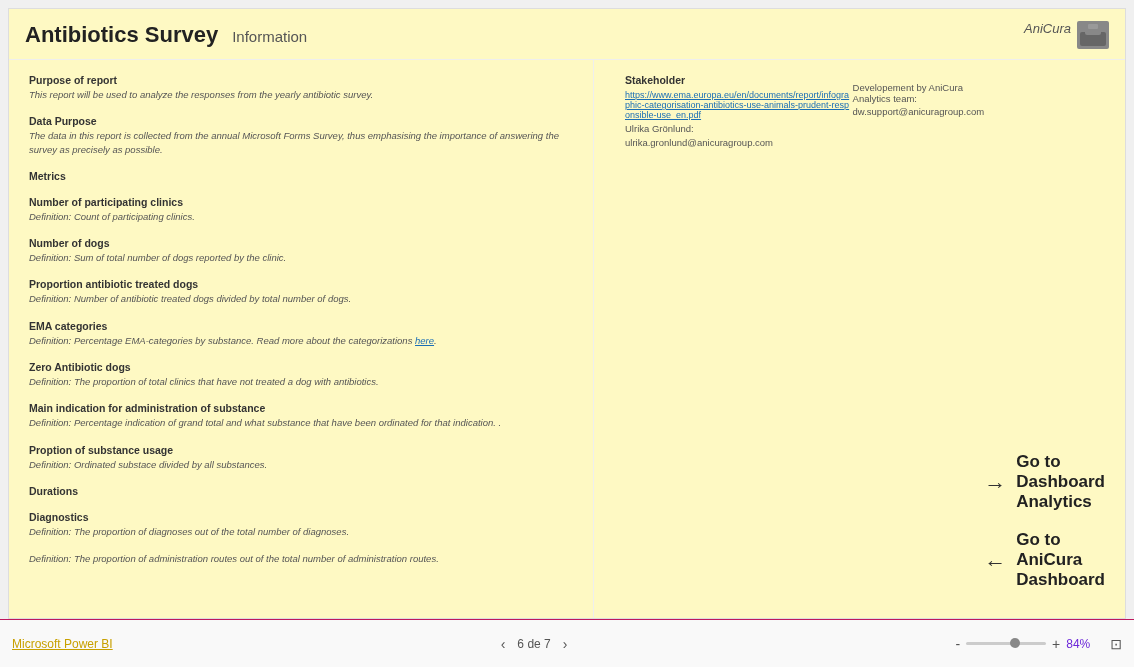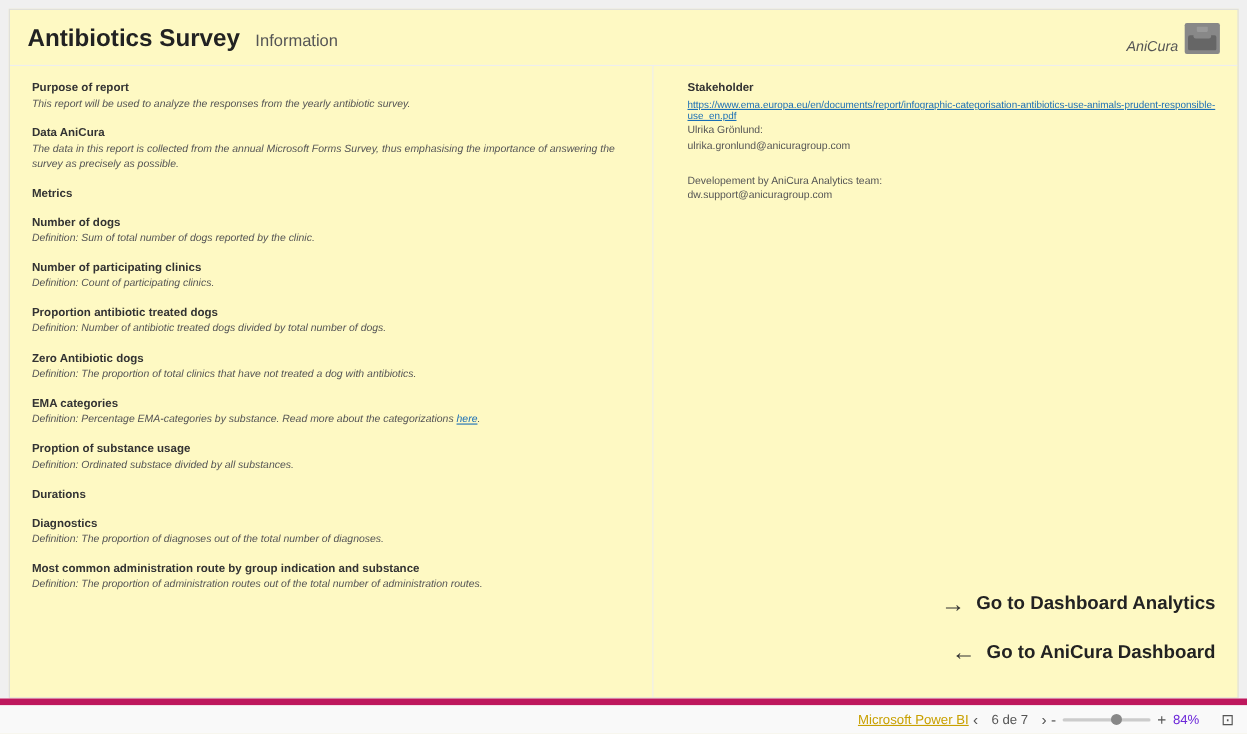--- a/index.html
+++ b/index.html
@@ -44,21 +44,21 @@
     }
 
     #report-subtitle {
       font-size: 15px;
       font-weight: 400;
       color: #555;
     }
 
     #logo-area {
       display: flex;
-      align-items: flex-end;
+      align-items: flex-start;
       gap: 6px;
     }
 
     #logo-text {
       font-size: 13px;
       color: #555;
       font-style: italic;
     }
 
     #logo-icon {
@@ -84,21 +84,21 @@
       flex: 1;
       padding: 14px 20px;
       overflow-y: auto;
       border-right: 1px solid #eee;
     }
 
     #right-column {
       width: 520px;
       padding: 14px 20px;
       display: flex;
-      flex-direction: column;
+      flex-direction: row;
     }
 
     .section {
       margin-bottom: 14px;
     }
 
     .section-title {
       font-size: 10.5px;
       font-weight: 700;
       color: #333;
@@ -182,26 +182,26 @@
       font-weight: 300;
     }
 
     .nav-label {
       font-size: 17px;
       font-weight: 700;
       color: #222;
     }
 
     #bottom-bar {
-      height: 32px;
+      height: 48px;
       background: #f9f9f9;
-      border-top: 6px solid #be185d;
-      display: flex;
-      align-items: center;
-      justify-content: flex-end;
+      border-top: 1px solid #be185d;
+      display: flex;
+      align-items: center;
+      justify-content: space-between;
       padding: 0 12px;
       flex-shrink: 0;
     }
 
     #powerbi-link {
       font-size: 12px;
       color: #c8a000;
       text-decoration: underline;
       cursor: pointer;
       font-weight: 500;
@@ -296,72 +296,75 @@
 
   <div id="report-body">
     <div id="left-column">
 
       <div class="section">
         <div class="section-title">Purpose of report</div>
         <div class="section-body">This report will be used to analyze the responses from the yearly antibiotic survey.</div>
       </div>
 
       <div class="section">
-        <div class="section-title">Data AniCura</div>
+        <div class="section-title">Data Purpose</div>
         <div class="section-body">The data in this report is collected from the annual Microsoft Forms Survey, thus emphasising the importance of answering the survey as precisely as possible.</div>
       </div>
 
       <div class="section">
         <div class="section-title">Metrics</div>
+      </div>
+
+      <div class="section">
+        <div class="section-title">Number of participating clinics</div>
+        <div class="section-body">Definition: Count of participating clinics.</div>
       </div>
 
       <div class="section">
         <div class="section-title">Number of dogs</div>
         <div class="section-body">Definition: Sum of total number of dogs reported by the clinic.</div>
       </div>
 
       <div class="section">
-        <div class="section-title">Number of participating clinics</div>
-        <div class="section-body">Definition: Count of participating clinics.</div>
-      </div>
-
-      <div class="section">
         <div class="section-title">Proportion antibiotic treated dogs</div>
         <div class="section-body">Definition: Number of antibiotic treated dogs divided by total number of dogs.</div>
-      </div>
-
-      <div class="section">
-        <div class="section-title">Zero Antibiotic dogs</div>
-        <div class="section-body">Definition: The proportion of total clinics that have not treated a dog with antibiotics.</div>
       </div>
 
       <div class="section">
         <div class="section-title">EMA categories</div>
         <div class="section-body">
           <em>Definition: Percentage EMA-categories by substance. Read more about the categorizations <a href="#" class="here-link">here</a>.</em>
         </div>
       </div>
 
+      <div class="section">
+        <div class="section-title">Zero Antibiotic dogs</div>
+        <div class="section-body">Definition: The proportion of total clinics that have not treated a dog with antibiotics.</div>
+      </div>
+
+      <div class="section">
+        <div class="section-title">Main indication for administration of substance</div>
+        <div class="section-body">Definition: Percentage indication of grand total and what substance that have been ordinated for that indication. .</div>
+      </div>
 
       <div class="section">
         <div class="section-title">Proption of substance usage</div>
         <div class="section-body">Definition: Ordinated substace divided by all substances.</div>
       </div>
 
       <div class="section">
         <div class="section-title">Durations</div>
       </div>
 
       <div class="section">
         <div class="section-title">Diagnostics</div>
         <div class="section-body">Definition: The proportion of diagnoses out of the total number of diagnoses.</div>
       </div>
 
       <div class="section">
-        <div class="section-title">Most common administration route by group indication and substance</div>
         <div class="section-body">Definition: The proportion of administration routes out of the total number of administration routes.</div>
       </div>
 
     </div>
 
     <div id="right-column">
       <div class="stakeholder-section">
         <div class="stakeholder-title">Stakeholder</div>
         <a class="stakeholder-link" href="#">https://www.ema.europa.eu/en/documents/report/infographic-categorisation-antibiotics-use-animals-prudent-responsible-use_en.pdf</a>
         <span class="stakeholder-email">Ulrika Grönlund:</span>

